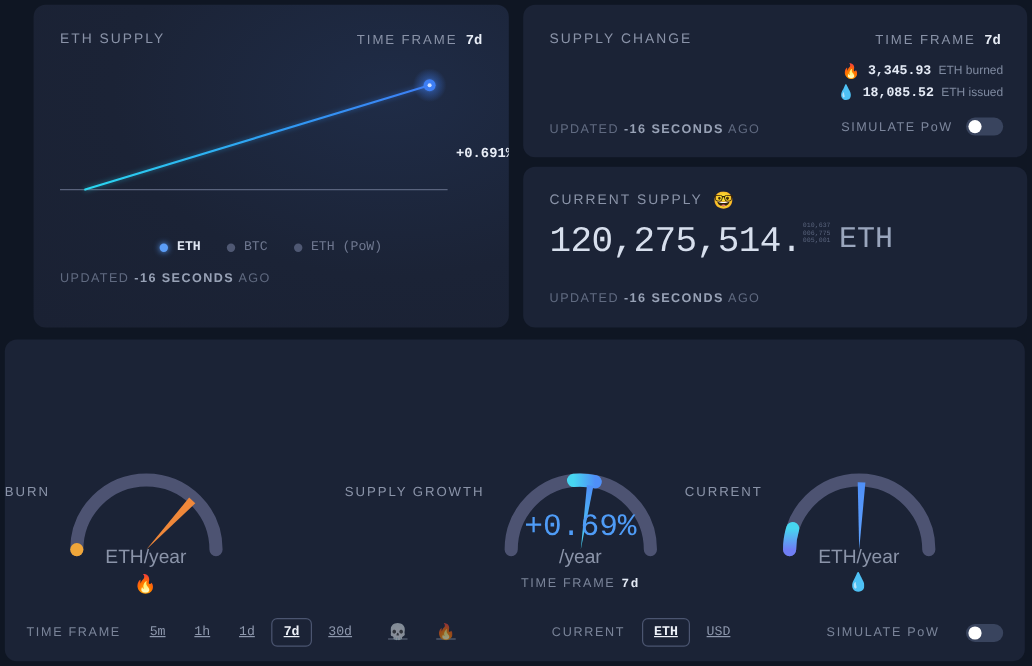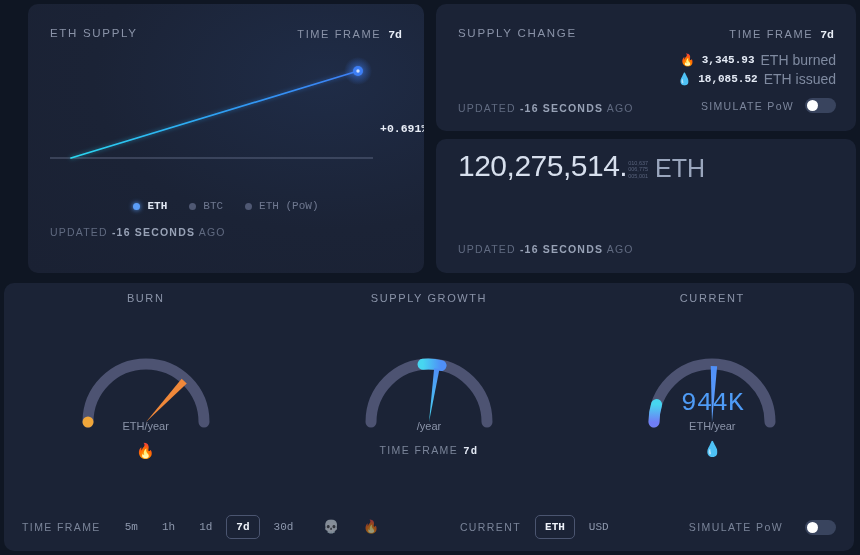--- a/index.html
+++ b/index.html
@@ -71,40 +71,40 @@
     color: #cfd8e8; padding: 12px 22px 0 22px; font-weight: 400;
   }
   .big-num .accent { color: #5e9dfa; }
   .stats {
     position: absolute; right: 20px; top: 48px;
     font-family: "Liberation Mono", monospace; font-size: 11px;
   }
   .stat-row { display: flex; align-items: center; gap: 6px; margin-bottom: 3px; justify-content: flex-end; }
   .stat-emoji { font-size: 12px; }
   .stat-num { color: #e4eaf5; font-weight: bold; }
-  .stat-unit { color: #7f8aa0; font-family: "Liberation Sans", sans-serif; font-size: 14px; }
+  .stat-unit { color: #7f8aa0; font-family: "Liberation Sans", sans-serif; font-size: 10px; }
   .sim-row {
     position: absolute; right: 20px; bottom: 18px;
     display: flex; align-items: center; gap: 11px;
   }
   .sim-label { font-size: 10.5px; letter-spacing: 1.3px; color: #7c8losing; color: #7c869c; }
   .toggle {
     width: 31px; height: 15px; border-radius: 8px; background: #39445e;
     position: relative; cursor: pointer;
   }
   .toggle .knob {
     position: absolute; left: 2px; top: 2px;
     width: 11px; height: 11px; border-radius: 50%; background: #fff;
   }
   .tr-updated-1 { position: absolute; left: 0; bottom: 17px; }
   .cs-head { display: flex; align-items: center; gap: 9px; padding: 20px 22px 0 22px; }
   .nerd { font-size: 14px; }
   .supply-digits {
-    display: flex; align-items: flex-end;
-    font-family: Liberation Sans, sans-serif;
+    display: flex; align-items: flex-start;
+    font-family: Liberation Mono, monospace;
     padding: 10px 22px 0 22px;
   }
   .supply-digits .main { font-size: 30px; color: #d7dfed; letter-spacing: -0.5px; }
   .supply-digits .tiny {
     display: inline-flex; flex-direction: column;
     font-size: 5.5px; line-height: 6.5px; color: #5a6party; color: #59637c;
     margin: 0 3px 4px 1px; filter: blur(0.35px);
   }
   .supply-digits .eth-suffix { font-size: 25px; color: #9aa6bd; margin-left: 4px; }
   .tr-updated-2 { position: absolute; left: 0; bottom: 18px; }
@@ -115,34 +115,34 @@
     padding: 5px 6px 4px 4px;
   }
   .gauges-card {
     width: 100%; height: 100%;
     display: flex; flex-direction: column;
   }
   .gauges {
     flex: 1; display: flex;
   }
   .gauge-col {
-    flex: 1; display: flex; flex-direction: column; align-items: center;
-    padding-top: 9px; position: relative;
+    flex: 1; display: flex; flex-direction: row; align-items: center;
+    padding-top: 30px; position: relative;
   }
   .gauge-title {
     font-size: 11px; letter-spacing: 1.6px; color: #8b94a9;
   }
   .gauge-svg-wrap { margin-top: 8px; position: relative; }
   .gauge-value {
     position: absolute; left: 0; right: 0; text-align: center;
     font-family: "Liberation Mono", monospace; font-size: 26px;
   }
   .gauge-unit {
     position: absolute; left: 0; right: 0; text-align: center;
-    font-size: 11px; color: #8b94a9;
+    font-size: 16px; color: #8b94a9;
   }
   .gauge-icon {
     position: absolute; left: 0; right: 0; text-align: center; font-size: 15px;
   }
   .gauge-tf {
     position: absolute; left: 0; right: 0; text-align: center;
     font-size: 10.5px; letter-spacing: 1.4px; color: #79melt; color: #7a8499;
   }
   .gauge-tf b { color: #e3e9f4; font-family: "Liberation Mono", monospace; margin-left: 5px; }
 
@@ -151,21 +151,21 @@
     height: 44px; display: flex; align-items: center;
     padding: 0 18px 4px 18px;
   }
   .tb-group { display: flex; align-items: center; }
   .tb-label {
     font-size: 10.5px; letter-spacing: 1.4px; color: #79melt; color: #7a8499;
   }
   .opt {
     font-family: "Liberation Mono", monospace; font-size: 11px;
     color: #8e98ad; padding: 5px 9px; border-radius: 5px;
-    border: 1px solid transparent; cursor: pointer; margin-left: 4px;
+    border: 1px solid transparent; cursor: pointer; margin-left: 4px; text-decoration: underline;
   }
   .opt.sel { color: #eef2f9; font-weight: bold; border-color: #4b5570; }
   .opt.emoji { font-size: 13px; opacity: .55; }
   .tb-spacer { flex: 1; }
 </style>
 </head>
 <body>
 
 <div class="grid">
 
@@ -257,20 +257,24 @@
           <span class="knob"></span>
         </span>
       </div>
 
       <div class="updated tr-updated-1">
         <span>UPDATED </span><b>-16 SECONDS</b><span> AGO</span>
       </div>
     </div>
 
     <div class="card current-supply">
+      <div class="cs-head">
+        <span class="panel-title">CURRENT SUPPLY</span>
+        <span class="nerd">🤓</span>
+      </div>
 
       <div class="supply-digits">
         <span class="main">120,275,514.</span>
         <span class="tiny">
           <span>010,637</span>
           <span>006,775</span>
           <span>005,001</span>
         </span>
         <span class="eth-suffix">ETH</span>
       </div>
@@ -315,20 +319,21 @@
                   <stop offset="0%" stop-color="#4f8ff7"></stop>
                   <stop offset="100%" stop-color="#47d6f0"></stop>
                 </linearGradient>
               </defs>
               <path d="M 22 110 A 58 58 0 1 1 138 110" fill="none" stroke="#4d5372" stroke-width="11" stroke-linecap="round"></path>
               <path d="M 74 52.3 A 58 58 0 0 1 92 53.5" fill="none" stroke="url(#sgTip)" stroke-width="11" stroke-linecap="round"></path>
               <g transform="rotate(8 80 110)">
                 <path d="M 80 110 L 83 56 L 77.6 56 Z" fill="url(#sgNeedle)"></path>
               </g>
             </svg>
+            <div class="gauge-value" style="top:76px;color:#4f9cf7">+0.69%</div>
             <div class="gauge-unit" style="top:108px">/year</div>
             <div class="gauge-tf" style="top:132px">
               <span>TIME FRAME</span><b>7d</b>
             </div>
           </div>
         </div>
 
         <div class="gauge-col">
           <div class="gauge-title">CURRENT</div>
           <div class="gauge-svg-wrap">
@@ -342,21 +347,20 @@
                   <stop offset="0%" stop-color="#4f8ff7"></stop>
                   <stop offset="100%" stop-color="#5fa3ff"></stop>
                 </linearGradient>
               </defs>
               <path d="M 22 110 A 58 58 0 1 1 138 110" fill="none" stroke="#4d5372" stroke-width="11" stroke-linecap="round"></path>
               <path d="M 22 110 A 58 58 0 0 1 24.6 92.5" fill="none" stroke="url(#isTip)" stroke-width="11" stroke-linecap="round"></path>
               <g transform="rotate(-88 80 110)">
                 <path d="M 80 110 L 136 106.8 L 136 113.2 Z" fill="url(#isNeedle)"></path>
               </g>
             </svg>
-            <div class="gauge-value" style="top:76px;color:#4f9cf7">944K</div>
             <div class="gauge-unit" style="top:108px">ETH/year</div>
             <div class="gauge-icon" style="top:128px">💧</div>
           </div>
         </div>
 
       </div>
 
       <div class="toolbar">
         <div class="tb-group">
           <span class="tb-label">TIME FRAME</span>

